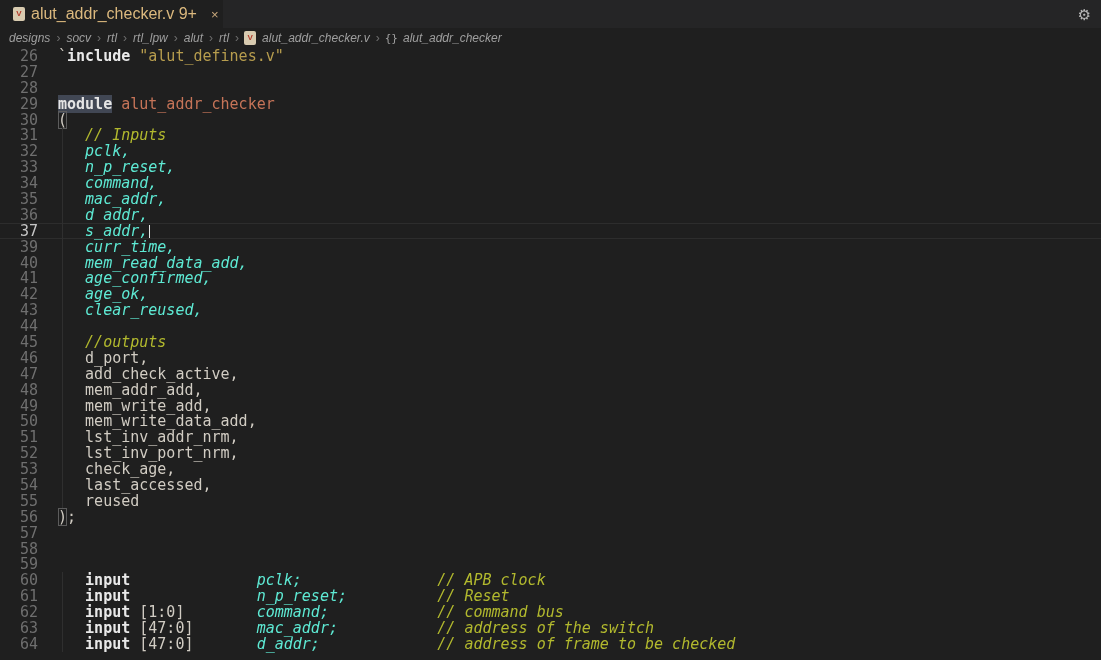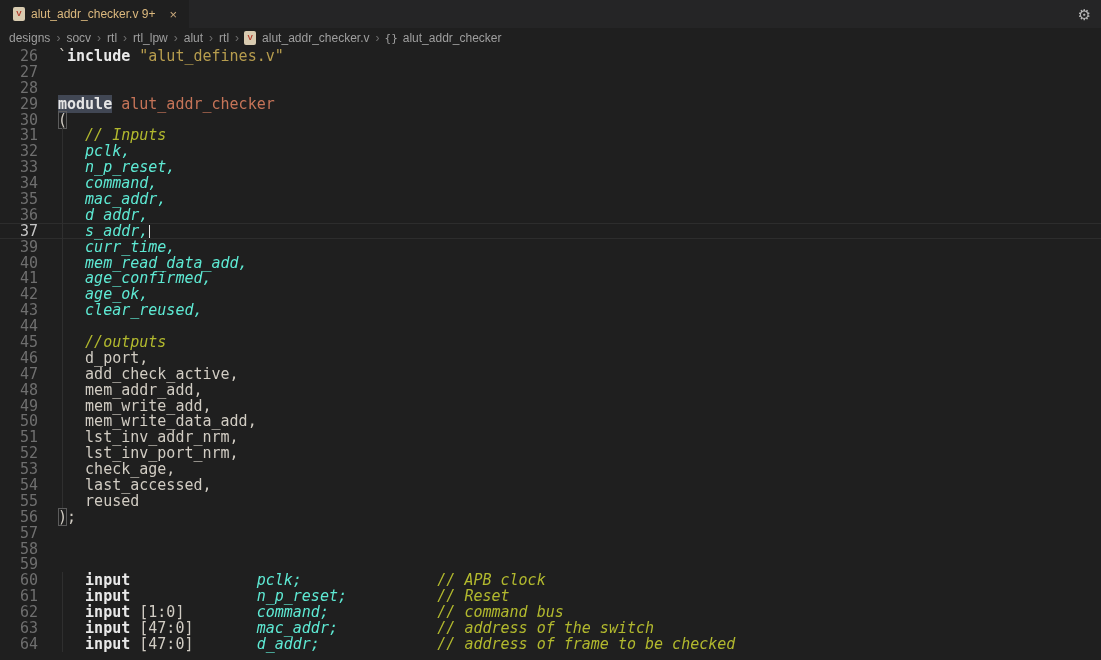--- a/index.html
+++ b/index.html
@@ -14,33 +14,33 @@
   }
   .tab{
     display:flex;align-items:center;gap:6px;background:#1f1f1f;
     padding:0 10px 0 13px;max-width:200px;cursor:pointer;
   }
   .ficon{
     width:12px;height:14px;border-radius:2px;background:#d8cbb0;
     color:#b23a2a;font:bold 8px/14px "Liberation Sans",sans-serif;
     text-align:center;flex:none;
   }
-  .tab-label{font-size:12px;color:#dcb97e;white-space:nowrap;}
+  .tab-label{font-size:16px;color:#dcb97e;white-space:nowrap;}
   .tab-close{
     font-size:13px;color:#c9a97c;margin-left:6px;cursor:pointer;
     line-height:1;padding:1px 2px;border-radius:3px;
   }
   .tabbar-actions{display:flex;align-items:center;padding-right:10px;}
   .gear{font-size:15px;color:#b5b5b5;cursor:pointer;line-height:1;}
   
   .breadcrumb{
     height:20px;display:flex;align-items:center;background:#1f1f1f;
     padding-left:8px;font-size:12px;color:#9f9f9f;white-space:nowrap;
   }
-  .bc-item{cursor:pointer;padding:0 1px;}
+  .bc-item{cursor:pointer;padding:0 1px;font-style:italic;}
   .bc-sep{color:#6e6e6e;margin:0 5px;font-size:12px;}
   .bc-ficon{margin-right:5px;}
   .bc-braces{color:#9f9f9f;margin-right:4px;font-family:"DejaVu Sans Mono",monospace;font-size:11px;}
   
   .editor{
     position:relative;height:612px;overflow:hidden;
     font-family:"DejaVu Sans Mono",monospace;font-size:15px;
   }
   .line{
     position:relative;height:15.9px;display:flex;align-items:center;

